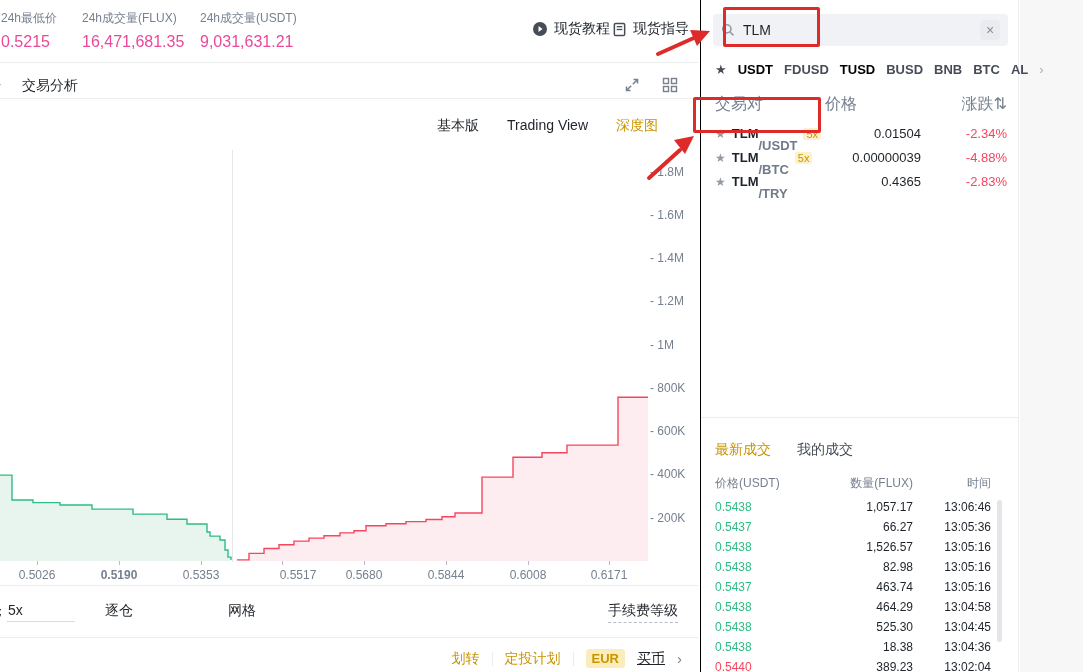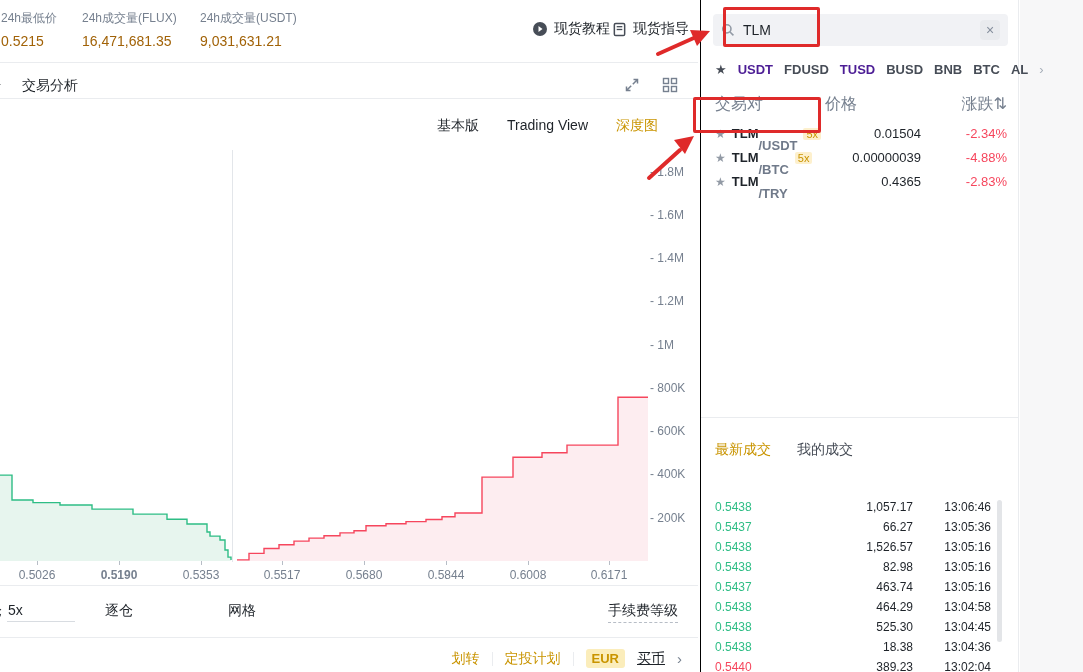--- a/index.html
+++ b/index.html
@@ -4,21 +4,21 @@
 <style>
   * { margin:0; padding:0; box-sizing:border-box; }
   html,body { width:1083px; height:672px; overflow:hidden; }
   body { font-family:"Liberation Sans","DejaVu Sans",sans-serif; background:#fff; color:#1E2329; position:relative; }
   .abs { position:absolute; }
   .hline { position:absolute; height:1px; background:#EAECEF; }
 
   
   .stat { position:absolute; top:10px; }
   .stat .lb { font-size:12px; color:#76808F; margin-bottom:6px; white-space:nowrap; }
-  .stat .vl { font-size:14px; color:#a16207; font-weight:500; white-space:nowrap; }
+  .stat .vl { font-size:16px; color:#ec4899; font-weight:500; white-space:nowrap; }
 
   
   .tab-analysis { position:absolute; top:77px; left:22px; font-size:14px; color:#1E2329; }
   .cut-char { position:absolute; top:77px; left:-13px; font-size:14px; color:#1E2329; }
 
   
   .chart-tabs { position:absolute; top:117px; left:0; width:680px; display:flex; justify-content:flex-end; gap:28px; font-size:14px; color:#1E2329; }
   .chart-tabs .active { color:#C99400; }
 
   
@@ -45,21 +45,21 @@
   
   #right-panel { position:absolute; left:700px; top:0; width:319px; height:672px; background:#fff; border-left:1px solid #000000; border-right:1px solid #EAECEF; }
   #right-bg { position:absolute; left:1020px; top:0; width:63px; height:672px; background:#F7F7F8; }
 
   .searchbar { position:absolute; left:12px; top:14px; width:295px; height:32px; background:#F1F2F5; border-radius:4px; display:flex; align-items:center; padding:0 8px; }
   .searchbar .sval { font-size:14px; color:#1E2329; margin-left:8px; flex:1; }
   .close-x { width:20px; height:20px; border-radius:4px; background:#E9EBEE; color:#848E9C; font-size:14px; line-height:20px; text-align:center; }
 
   .quote-tabs { position:absolute; left:14px; top:62px; width:296px; display:flex; align-items:center; gap:11px; font-size:13px; font-weight:bold; color:#474D57; }
   .quote-tabs .star { color:#474D57; font-size:13px; }
-  .quote-tabs .qt.active { color:#4c1d95; }
+  .quote-tabs .qt.active { color:#000000; }
   .quote-tabs .qchev { color:#A6AEB8; font-weight:normal; margin-left:auto; }
 
   .pair-head { position:absolute; left:14px; top:94px; width:292px; display:flex; font-size:16px; color:#76808F; }
   .pair-head .c1 { flex:1; } .pair-head .c2 { width:96px; text-align:left; } .pair-head .c3 { width:86px; text-align:right; }
   .pair-row { position:absolute; left:14px; width:292px; display:flex; align-items:center; font-size:13px; }
   .pair-row .star { color:#929AA5; margin-right:6px; font-size:12px; }
   .pair-row .c1 { flex:1; display:flex; align-items:center; }
   .pair-row .base { color:#1E2329; font-weight:bold; }
   .pair-row .quote { color:#707A8A; font-weight:bold;margin-top:24px; }
   .lev-badge { background:#FDF0CD; color:#C99400; font-size:11px; padding:0 3px; border-radius:2px; margin-left:6px; }
@@ -160,21 +160,21 @@
 </div>
 <div id="mid-line"></div>
 <div id="x-axis">
     <div class="xtick-mark" style="left: 37px;"></div>
     <div class="xtick-label" style="left: 37px;">0.5026</div>
     <div class="xtick-mark" style="left: 119px;"></div>
     <div class="xtick-label" style="left: 119px; font-weight: bold;">0.5190</div>
     <div class="xtick-mark" style="left: 201px;"></div>
     <div class="xtick-label" style="left: 201px;">0.5353</div>
     <div class="xtick-mark" style="left: 282px;"></div>
-    <div class="xtick-label" style="left: 282px;">0.5517</div>
+    <div class="xtick-label" style="left: 298px;">0.5517</div>
     <div class="xtick-mark" style="left: 364px;"></div>
     <div class="xtick-label" style="left: 364px;">0.5680</div>
     <div class="xtick-mark" style="left: 446px;"></div>
     <div class="xtick-label" style="left: 446px;">0.5844</div>
     <div class="xtick-mark" style="left: 528px;"></div>
     <div class="xtick-label" style="left: 528px;">0.6008</div>
     <div class="xtick-mark" style="left: 609px;"></div>
     <div class="xtick-label" style="left: 609px;">0.6171</div>
   </div>
 <div class="hline" style="left:0;top:585px;width:698px"></div>
@@ -257,20 +257,25 @@
         <span class="c3">-2.83%</span>
       </div>
     </div>
 
   <div class="hline" style="left:0;top:417px;width:318px"></div>
 
   <div class="trade-tabs">
     <span class="active">最新成交</span>
     <span>我的成交</span>
   </div>
+  <div class="trade-head">
+    <span class="c1">价格(USDT)</span>
+    <span class="c2">数量(FLUX)</span>
+    <span class="c3">时间</span>
+  </div>
   <div id="trade-rows">
       <div class="trade-row" style="top: 500px;">
         <span class="c1 up">0.5438</span>
         <span class="c2">1,057.17</span>
         <span class="c3">13:06:46</span>
       </div>
       <div class="trade-row" style="top: 520px;">
         <span class="c1 up">0.5437</span>
         <span class="c2">66.27</span>
         <span class="c3">13:05:36</span>

